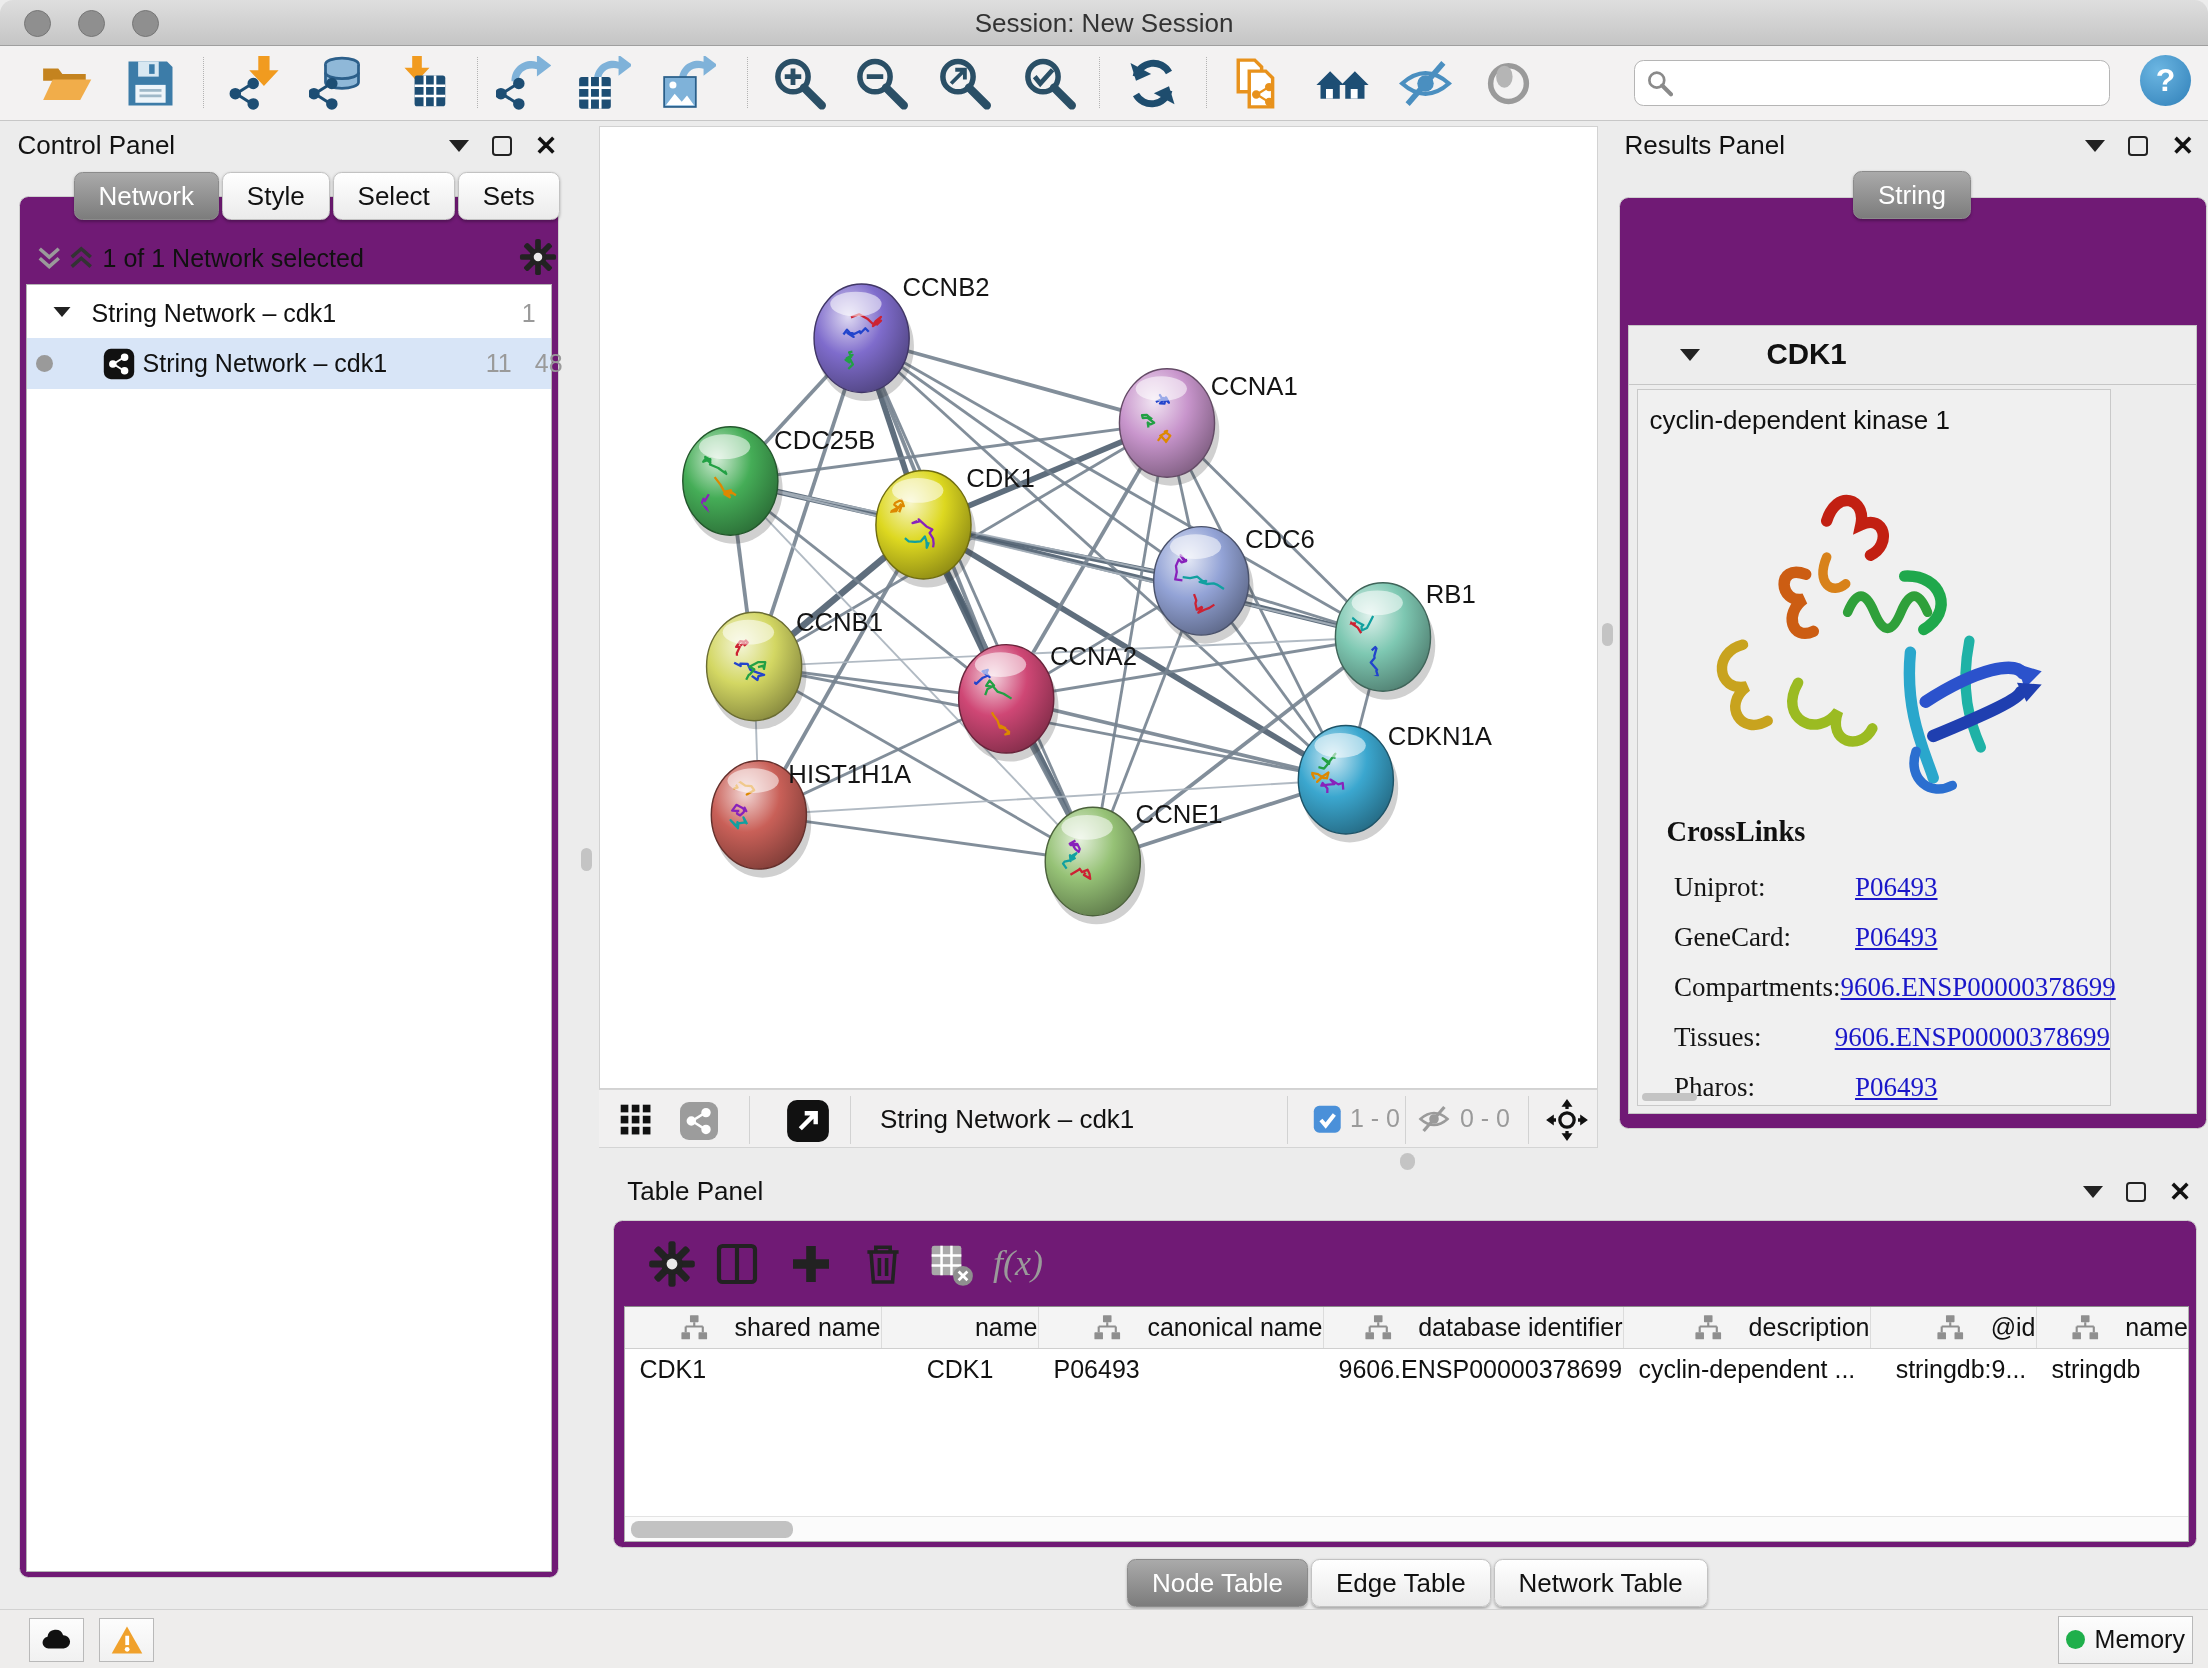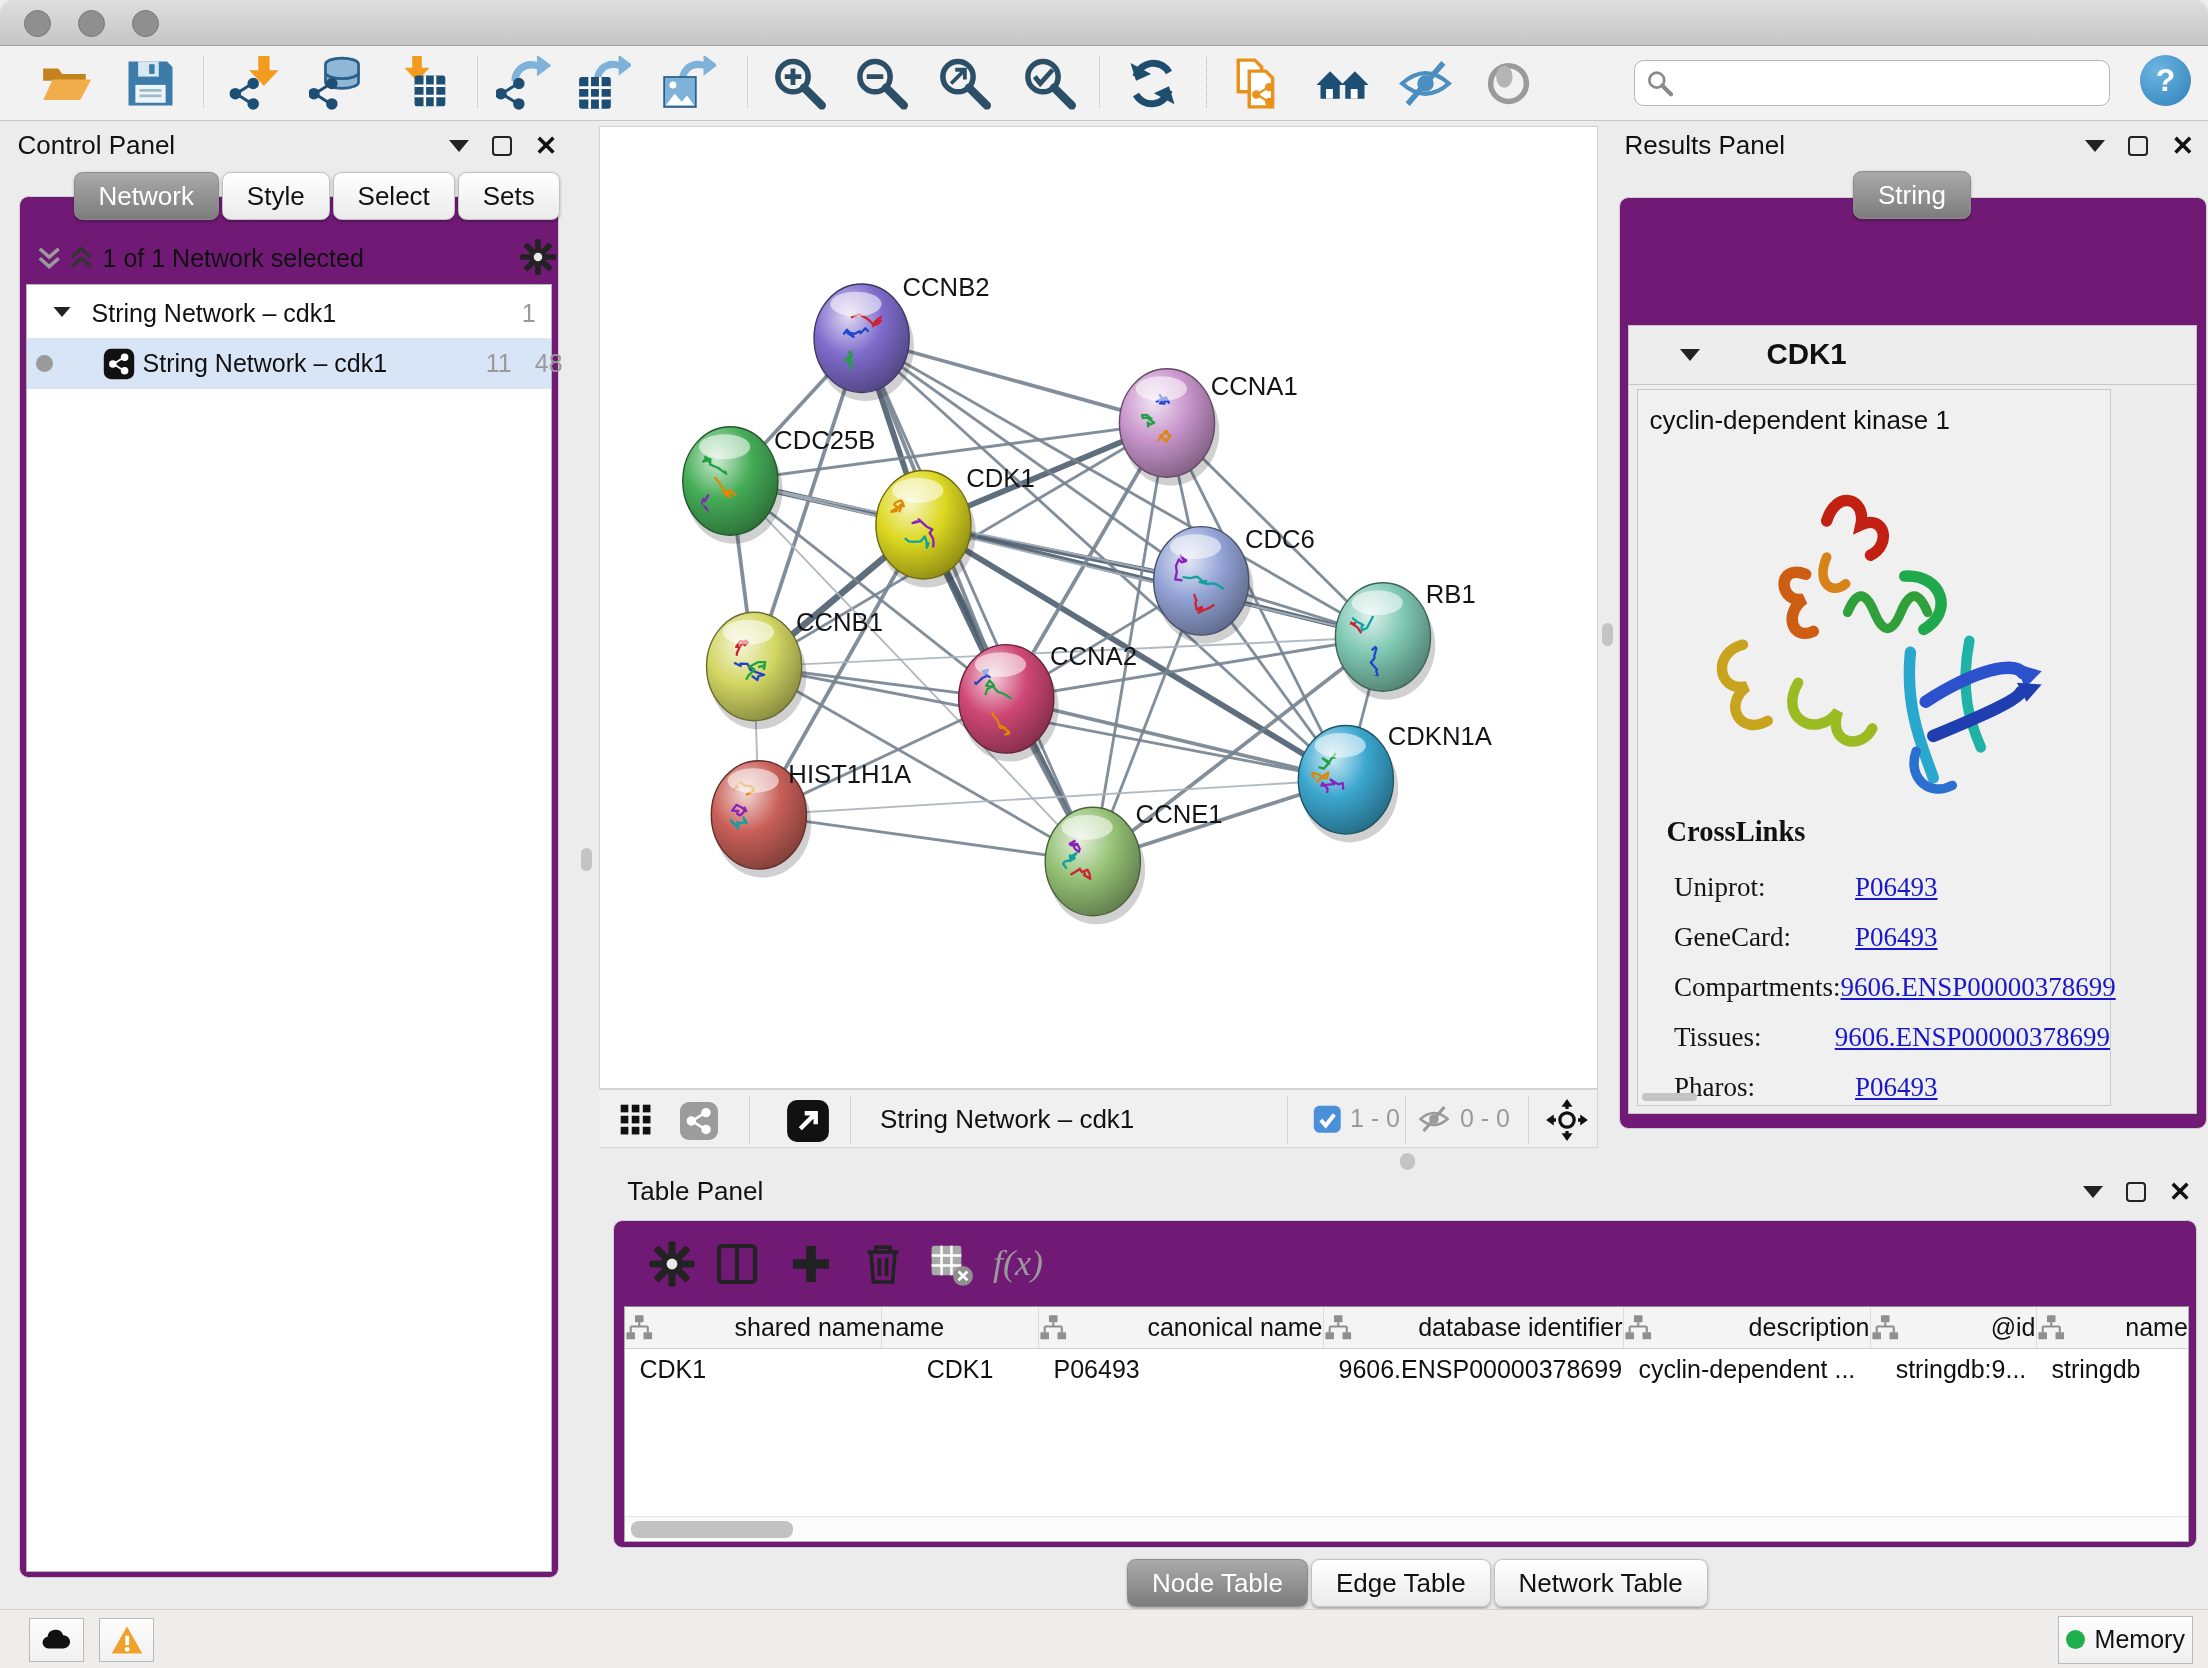--- a/index.html
+++ b/index.html
@@ -40,21 +40,21 @@
 .nettb{position:absolute;left:599px;top:1089px;width:999px;height:59px;background:#f1f0f0;border:1px solid #d4d4d4;border-left:none}
 .nettb .nsep{position:absolute;top:5.7px;height:48px;border-left:1px solid #d2d2d2}
 .handle{position:absolute;background:#c4c4c4;border-radius:7.6px}
 
 .xrow{display:flex;height:50px;align-items:center;padding-left:36px;font-family:"Liberation Serif",serif;font-size:27px}
 .xlabel{width:181px;color:#141414}
 .xlink{color:#1a17c9;text-decoration:underline;font-family:"Liberation Serif",serif}
 
 .tablebox{position:absolute;background:#fff;border:1.9px solid #b0b0b0;border-top-color:#8a8a8a;overflow:hidden}
 .thead{display:flex;height:42px;background:#f4f4f4;border-bottom:1px solid #cfcfcf}
-.th{display:flex;align-items:center;justify-content:space-between;gap:26px;font-size:25px;border-right:1px solid #dcdcdc;flex:0 0 auto;overflow:hidden;white-space:nowrap}
+.th{display:flex;align-items:center;justify-content:flex-end;gap:26px;font-size:25px;border-right:1px solid #dcdcdc;flex:0 0 auto;overflow:hidden;white-space:nowrap}
 .hicon{width:28.5px;height:28.5px;flex:0 0 auto}
 .trowdata{display:flex;height:40px;align-items:center}
 .td{flex:0 0 auto;font-size:25px;padding-left:15px;overflow:hidden;white-space:nowrap}
 .td.center{text-align:center;padding-left:0}
 .statusbar{position:absolute;left:0;top:1609px;width:2208px;height:59px;background:#eeedec;border-top:1px solid #d2d2d2}
 .sbtn{position:absolute;top:7.6px;width:55px;height:44px;background:linear-gradient(#fdfdfd,#f1f1f1);border:1.9px solid #b9b9b9;display:flex;align-items:center;justify-content:center}
 .sbtn svg{width:34px;height:34px}
 </style>
 </head>
 <body>
@@ -113,20 +113,21 @@
         </g>
       <path fill="none" stroke="#8f8f8f" stroke-width="3" d="M20 13v6M8 27v-8M32 27v-8M8 19h24"></path>
     </symbol>
   </defs>
 </svg>
 
 <div class="titlebar">
   <span class="tl" style="left:24px"></span>
   <span class="tl" style="left:78px"></span>
   <span class="tl" style="left:132px"></span>
+  <div class="wintitle">Session: New Session</div>
 </div>
 
 <div class="toolbar">
   <span class="ticon" style="left:39px">
     <svg viewBox="0 0 40 40">
         <path fill="#c4831f" d="M3 9h11l3 4h17v5H3z"></path>
         <path fill="#f1ad4a" d="M3 32h27l8-15H10z"></path>
       </svg>
   </span>
   <span class="ticon" style="left:123px">

